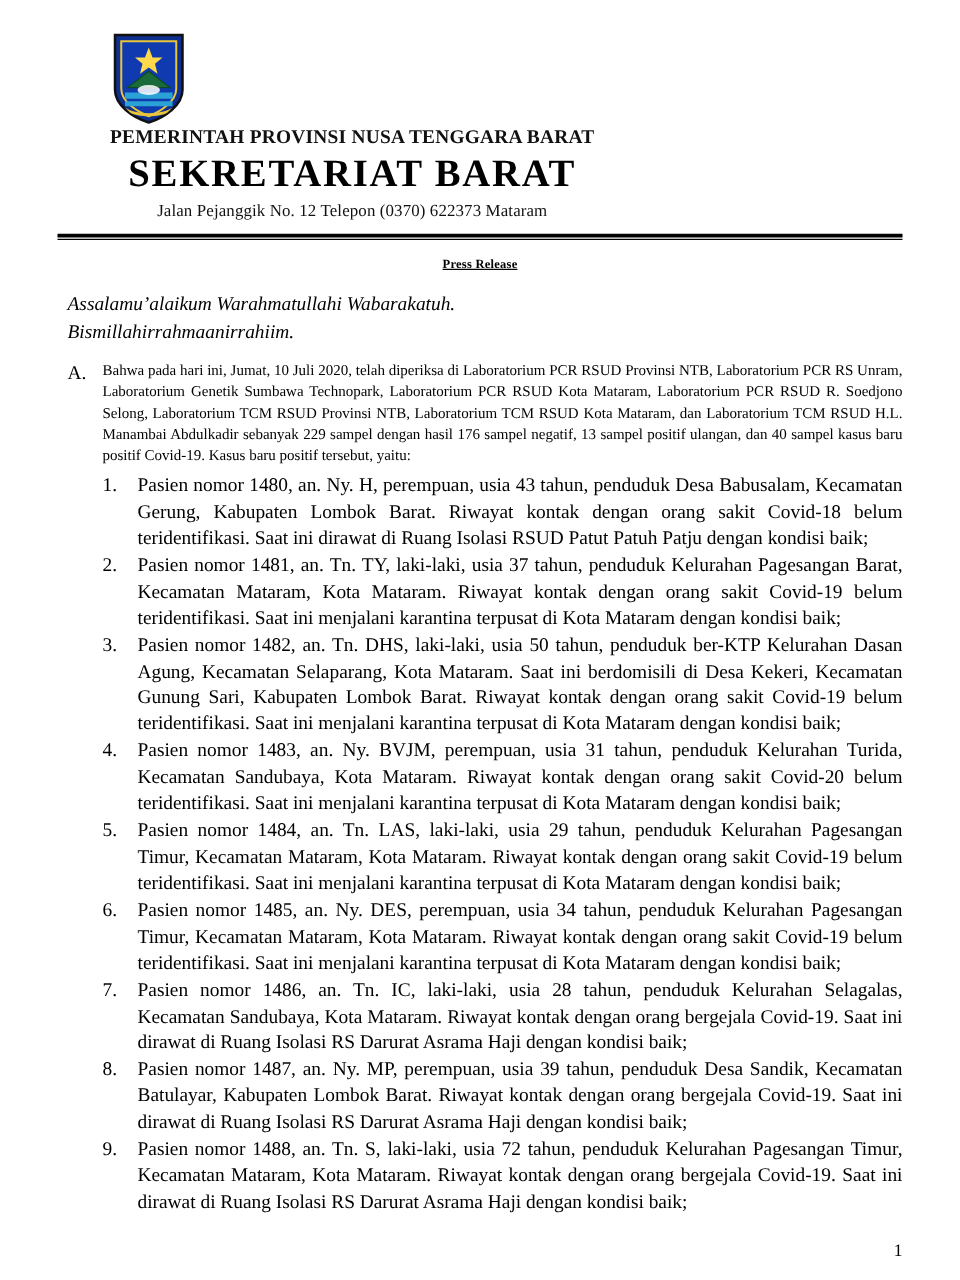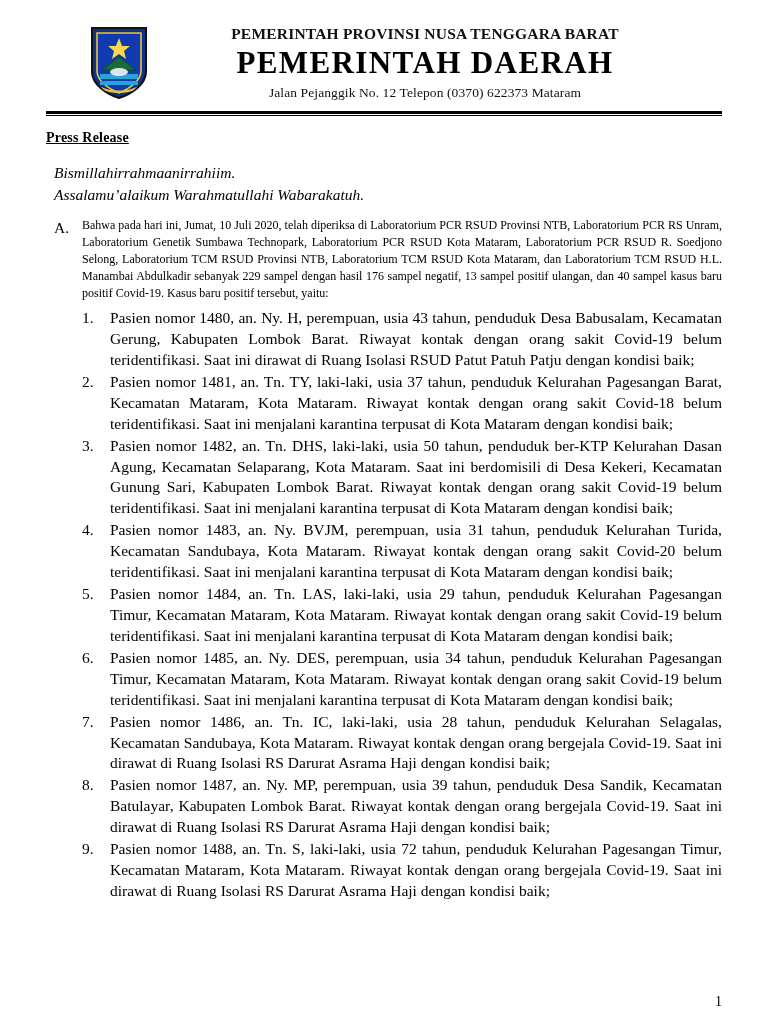--- a/index.html
+++ b/index.html
@@ -20,20 +20,21 @@
     background: #ffffff;
     box-sizing: border-box;
     padding: 18px 46px 0 46px;
   }
   
   .letterhead {
     display: flex;
     align-items: flex-start;
     padding-left: 42px;
     padding-top: 6px;
+    flex-direction: column;
   }
   .crest {
     width: 62px;
     flex: 0 0 62px;
     margin-right: 18px;
     margin-top: 2px;
   }
   .crest svg { display: block; }
   .head-text {
     flex: 1 1 auto;
@@ -67,21 +68,22 @@
     border-top: 3px solid #000;
     margin: 10px 0 1px 0;
   }
   .rule-thin {
     border: 0;
     border-top: 1px solid #000;
     margin: 0 0 14px 0;
   }
   
   .doc-title {
-    font-size: 14px;
+    text-align: center;
+    font-size: 10px;
     font-weight: bold;
     text-decoration: underline;
     margin: 12px 0 16px 0;
     letter-spacing: 0.2px;
   }
   
   .salutation {
     font-style: italic;
     font-size: 15.5px;
     line-height: 1.45;
@@ -146,48 +148,48 @@
         <polygon points="31,12 34,20 42,20 36,25 38,33 31,28 24,33 26,25 20,20 28,20" fill="#ffd94a"></polygon>
         <path d="M14 44 L31 31 L48 44 Z" fill="#1b6b3a" stroke="#0c4a25" stroke-width="1"></path>
         <path d="M12 48 H50 V53 H12 Z" fill="#2aa2d6"></path>
         <path d="M12 55 H50 V59 H12 Z" fill="#2aa2d6"></path>
         <ellipse cx="31" cy="46" rx="9" ry="4" fill="#ffffff" opacity="0.85"></ellipse>
         <path d="M12 60 C20 66 42 66 50 60 L46 64 C40 68 22 68 16 64 Z" fill="#e8c53a"></path>
       </svg>
     </div>
     <div class="head-text">
       <div class="head-line1">PEMERINTAH PROVINSI NUSA TENGGARA BARAT</div>
-      <div class="head-line2">PEMERINTAH DAERAH</div>
+      <div class="head-line2">SEKRETARIAT BARAT</div>
       <div class="head-line3">Jalan Pejanggik No. 12 Telepon (0370) 622373 Mataram</div>
     </div>
   </div>
 
   <hr class="rule-thick">
   <hr class="rule-thin">
 
   <div class="doc-title">Press Release</div>
 
   <div class="salutation">
+    <div>Assalamu’alaikum Warahmatullahi Wabarakatuh.</div>
     <div>Bismillahirrahmaanirrahiim.</div>
-    <div>Assalamu’alaikum Warahmatullahi Wabarakatuh.</div>
   </div>
 
   <div class="clause">
     <div class="clause-marker">A.</div>
     <div class="clause-body">Bahwa pada hari ini, Jumat, 10 Juli 2020, telah diperiksa di Laboratorium PCR RSUD Provinsi NTB, Laboratorium PCR RS Unram, Laboratorium Genetik Sumbawa Technopark, Laboratorium PCR RSUD Kota Mataram, Laboratorium PCR RSUD R. Soedjono Selong, Laboratorium TCM RSUD Provinsi NTB, Laboratorium TCM RSUD Kota Mataram, dan Laboratorium TCM RSUD H.L. Manambai Abdulkadir sebanyak 229 sampel dengan hasil 176 sampel negatif, 13 sampel positif ulangan, dan 40 sampel kasus baru positif Covid-19. Kasus baru positif tersebut, yaitu:</div>
   </div>
 
   <div class="list">
     <div class="list-item">
       <div class="item-num">1.</div>
-      <div class="item-text">Pasien nomor 1480, an. Ny. H, perempuan, usia 43 tahun, penduduk Desa Babusalam, Kecamatan Gerung, Kabupaten Lombok Barat. Riwayat kontak dengan orang sakit Covid-19 belum teridentifikasi. Saat ini dirawat di Ruang Isolasi RSUD Patut Patuh Patju dengan kondisi baik;</div>
+      <div class="item-text">Pasien nomor 1480, an. Ny. H, perempuan, usia 43 tahun, penduduk Desa Babusalam, Kecamatan Gerung, Kabupaten Lombok Barat. Riwayat kontak dengan orang sakit Covid-18 belum teridentifikasi. Saat ini dirawat di Ruang Isolasi RSUD Patut Patuh Patju dengan kondisi baik;</div>
     </div>
     <div class="list-item">
       <div class="item-num">2.</div>
-      <div class="item-text">Pasien nomor 1481, an. Tn. TY, laki-laki, usia 37 tahun, penduduk Kelurahan Pagesangan Barat, Kecamatan Mataram, Kota Mataram. Riwayat kontak dengan orang sakit Covid-18 belum teridentifikasi. Saat ini menjalani karantina terpusat di Kota Mataram dengan kondisi baik;</div>
+      <div class="item-text">Pasien nomor 1481, an. Tn. TY, laki-laki, usia 37 tahun, penduduk Kelurahan Pagesangan Barat, Kecamatan Mataram, Kota Mataram. Riwayat kontak dengan orang sakit Covid-19 belum teridentifikasi. Saat ini menjalani karantina terpusat di Kota Mataram dengan kondisi baik;</div>
     </div>
     <div class="list-item">
       <div class="item-num">3.</div>
       <div class="item-text">Pasien nomor 1482, an. Tn. DHS, laki-laki, usia 50 tahun, penduduk ber-KTP Kelurahan Dasan Agung, Kecamatan Selaparang, Kota Mataram. Saat ini berdomisili di Desa Kekeri, Kecamatan Gunung Sari, Kabupaten Lombok Barat. Riwayat kontak dengan orang sakit Covid-19 belum teridentifikasi. Saat ini menjalani karantina terpusat di Kota Mataram dengan kondisi baik;</div>
     </div>
     <div class="list-item">
       <div class="item-num">4.</div>
       <div class="item-text">Pasien nomor 1483, an. Ny. BVJM, perempuan, usia 31 tahun, penduduk Kelurahan Turida, Kecamatan Sandubaya, Kota Mataram. Riwayat kontak dengan orang sakit Covid-20 belum teridentifikasi. Saat ini menjalani karantina terpusat di Kota Mataram dengan kondisi baik;</div>
     </div>
     <div class="list-item">

